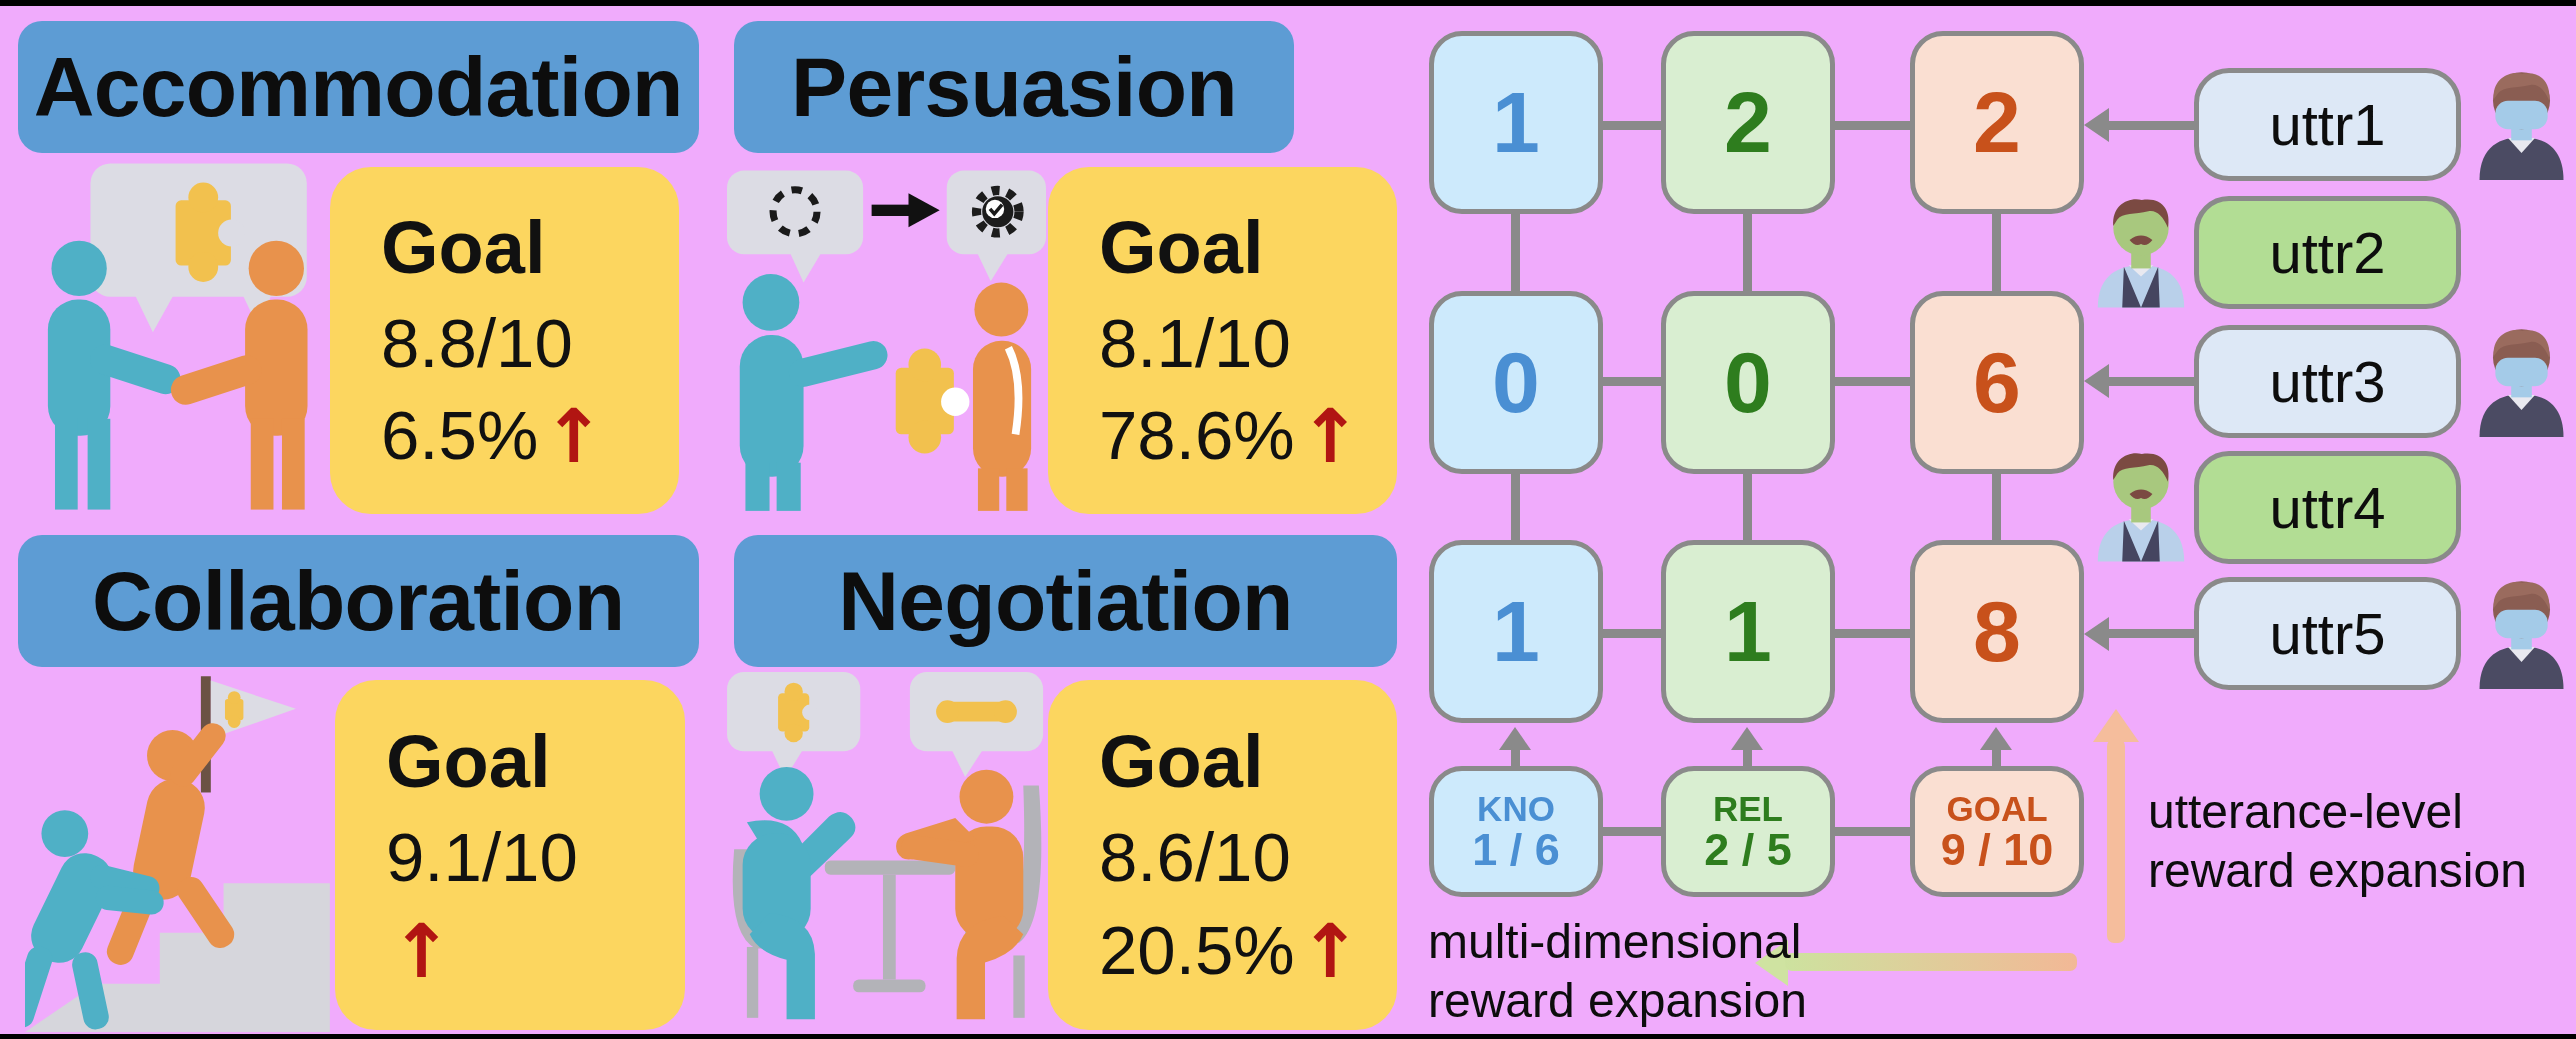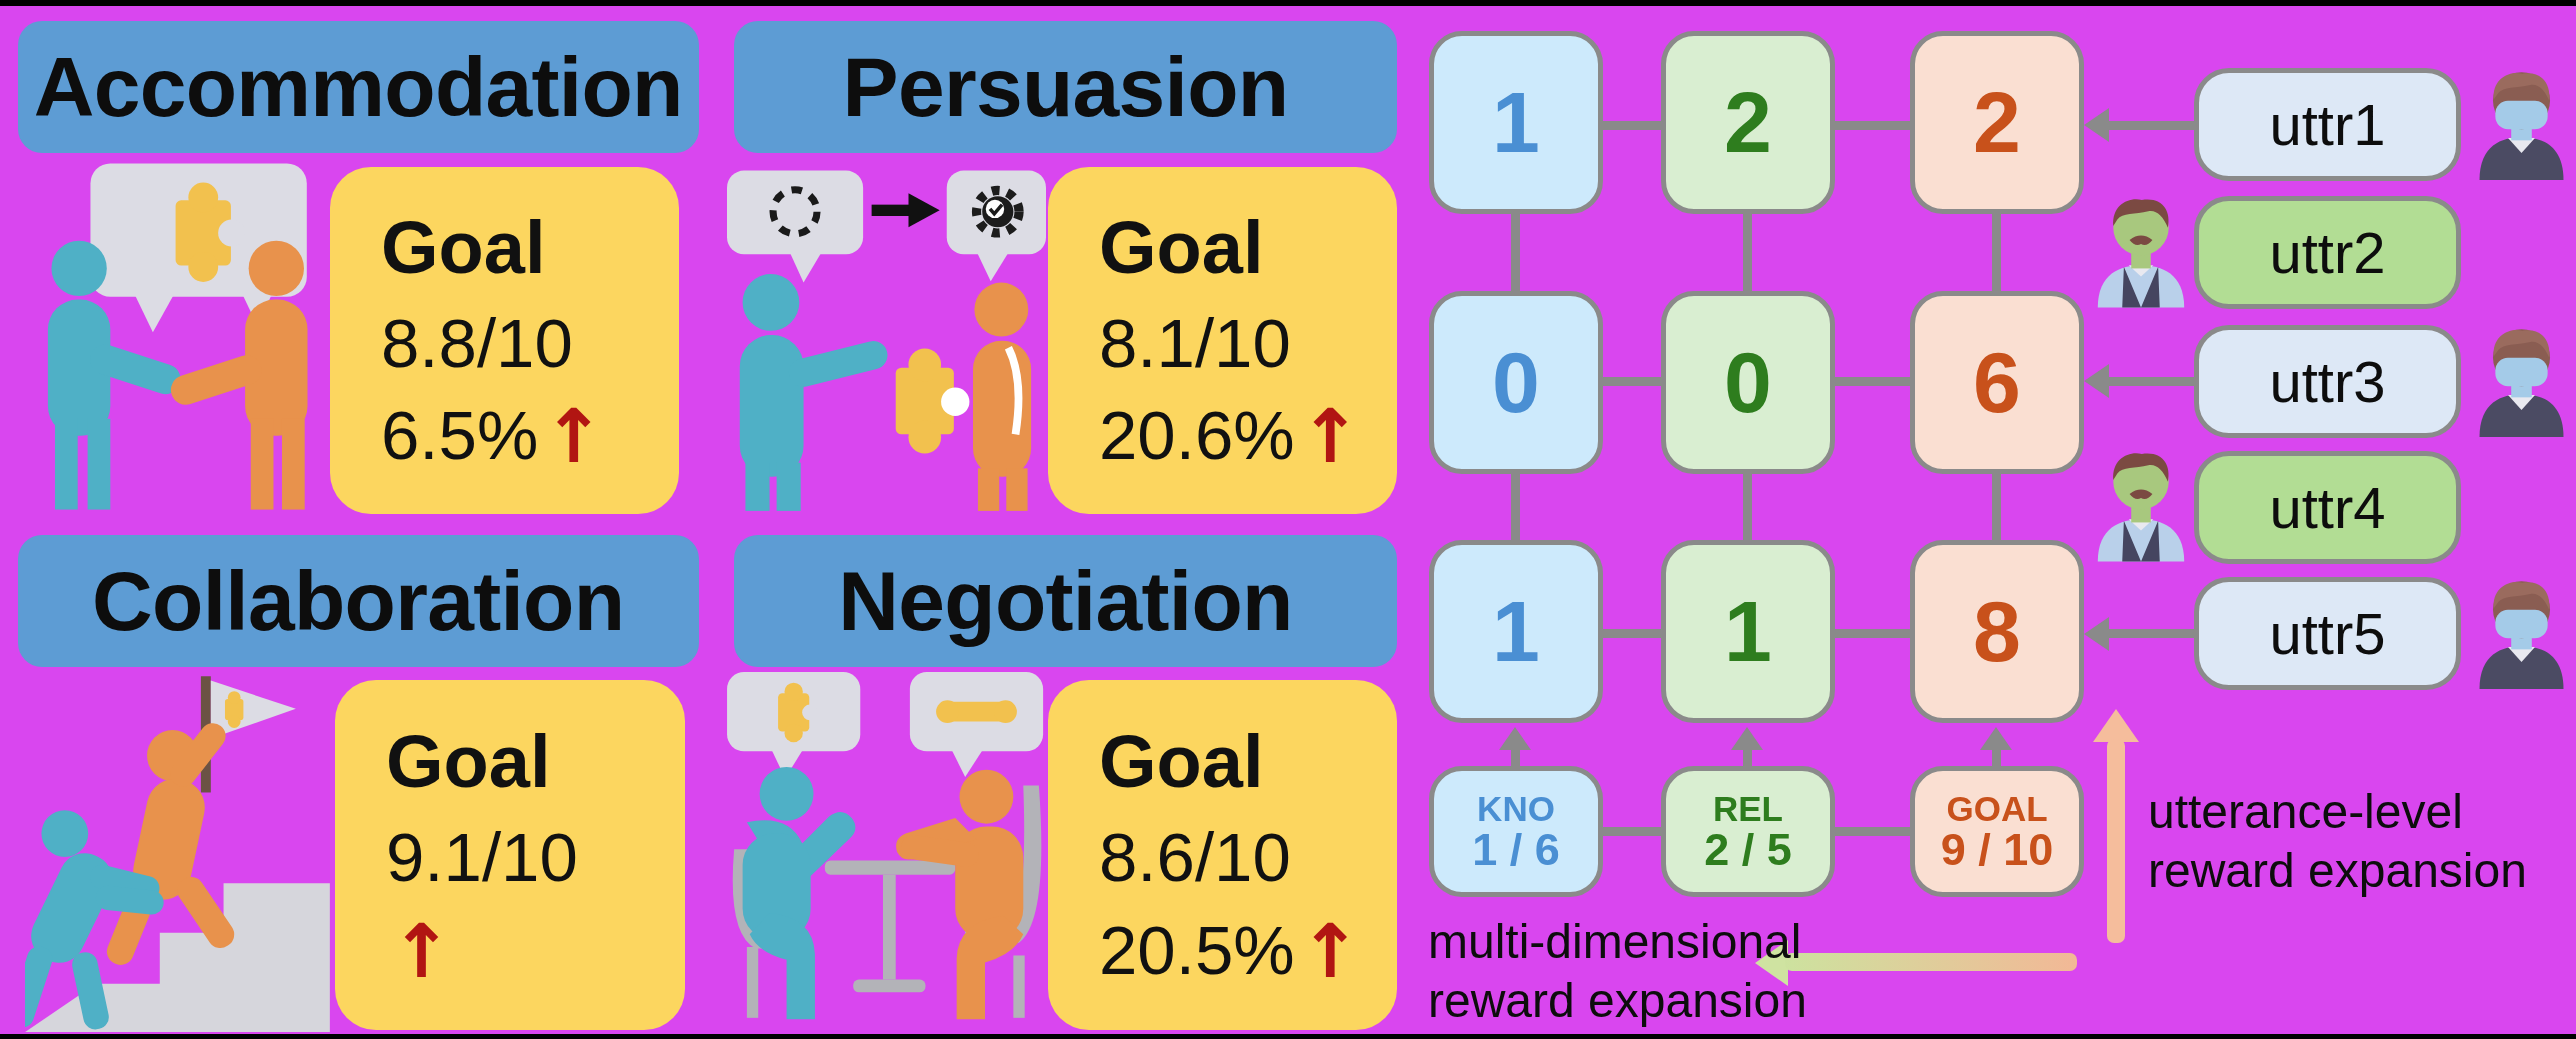--- a/index.html
+++ b/index.html
@@ -1,16 +1,16 @@
 <!DOCTYPE html>
 <html style="font-size:11.3px"><head>
 <meta charset="utf-8">
 <style>
   html,body{margin:0;padding:0;background:#ffffff;}
-  #canvas{position:relative;width:2576px;height:1039px;background:#d946ef;overflow:hidden;
+  #canvas{position:relative;width:2576px;height:1039px;background:#f0abfc;overflow:hidden;
           font-family:"Liberation Sans",sans-serif;color:#111;text-decoration:underline;}
   .abs{position:absolute;}
   
   .hdr{position:absolute;height:132px;background:#5d9cd4;border-radius:24px;
        display:flex;align-items:center;justify-content:center;
        font-weight:700;font-size:84px;color:#0d0d0d;letter-spacing:-0.7px;}
   .goalbox{position:absolute;background:#fcd65f;border-radius:41px;
        display:flex;flex-direction:column;justify-content:space-evenly;
        padding:21px 0 21px 51px;box-sizing:border-box;}
   .goal-title{font-weight:700;font-size:74px;line-height:1;}
@@ -64,21 +64,21 @@
 </head>
 <body>
 
 <div id="canvas">
   <div class="bar" style="top:0;"></div>
   <div class="bar" style="top:1034px;"></div>
 
   <div class="hdr" style="left:17.7px;top:21px;width:681px;">
     <span>Accommodation</span>
     </div>
-  <div class="hdr" style="left:734px;top:21px;width:663px;">
+  <div class="hdr" style="left:734px;top:21px;width:560px;">
     <span>Persuasion</span>
     </div>
   <div class="hdr" style="left:17.7px;top:535px;width:681px;">
     <span>Collaboration</span>
     </div>
   <div class="hdr" style="left:734px;top:535px;width:663px;">
     <span>Negotiation</span>
     </div>
 
   <div class="goalbox" style="left:330px;top:167px;width:349px;height:347px;">
@@ -86,21 +86,21 @@
     <div class="goal-score">8.8/10</div>
     <div class="goal-delta">
       <span>6.5%</span>
       <span class="up-arrow">↑</span>
     </div>
   </div>
   <div class="goalbox" style="left:1048px;top:167px;width:349px;height:347px;">
     <div class="goal-title">Goal</div>
     <div class="goal-score">8.1/10</div>
     <div class="goal-delta">
-      <span>20.6%</span>
+      <span>78.6%</span>
       <span class="up-arrow">↑</span>
     </div>
   </div>
   <div class="goalbox" style="left:335px;top:680px;width:350px;height:350px;">
     <div class="goal-title">Goal</div>
     <div class="goal-score">9.1/10</div>
     <div class="goal-delta">
       <span class="up-arrow">↑</span>
     </div>
   </div>

